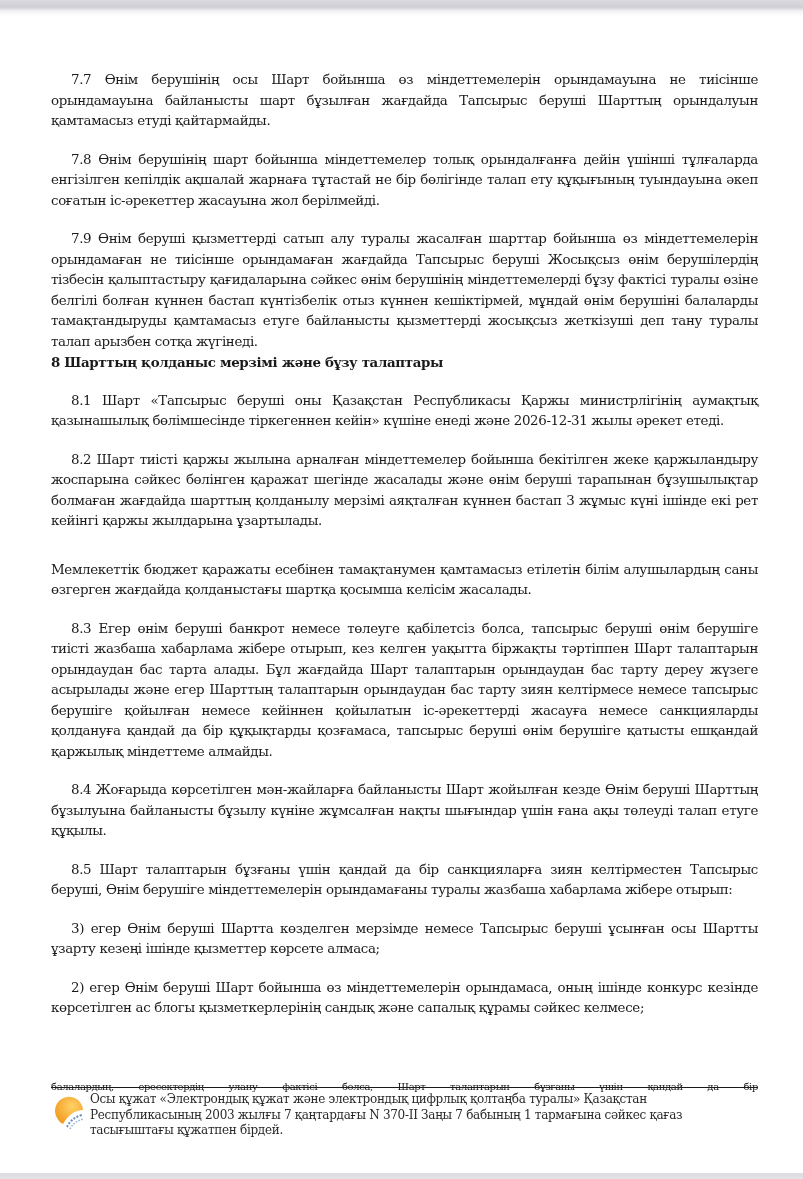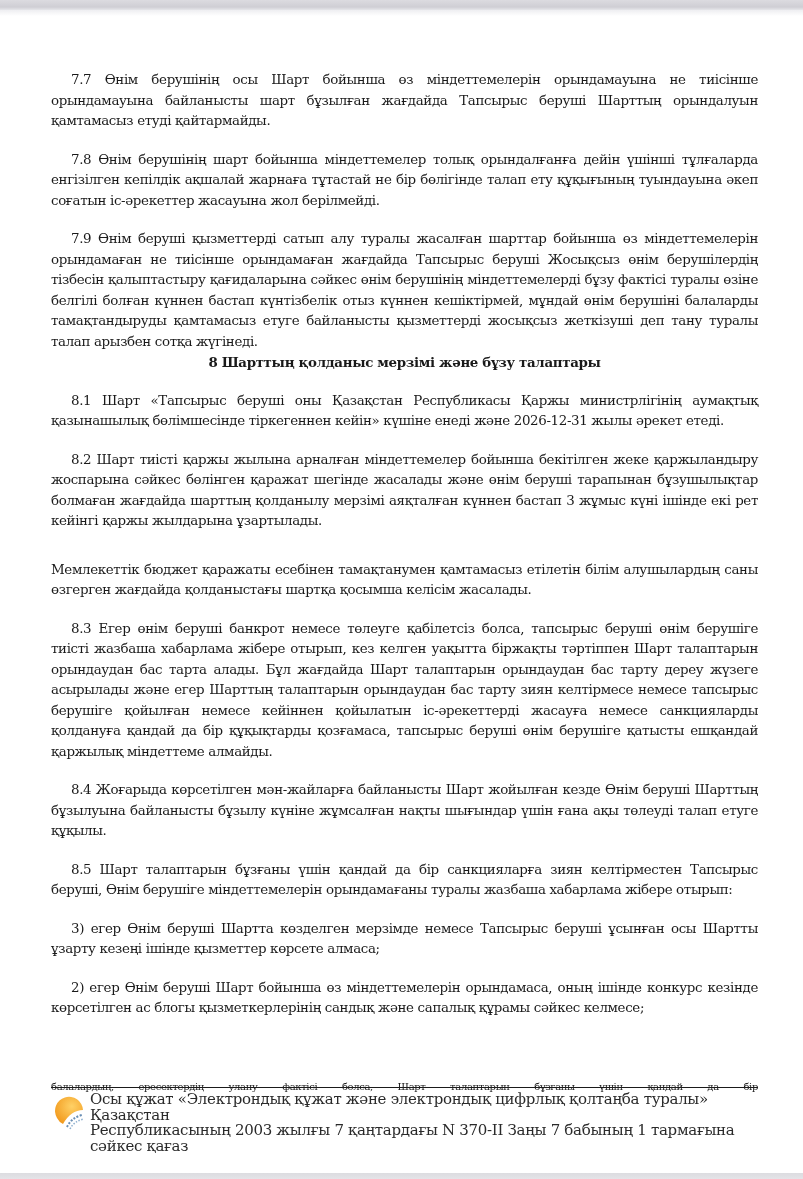--- a/index.html
+++ b/index.html
@@ -23,32 +23,32 @@
   }
   .page {
     position: absolute; left: 51px; top: 70px; width: 707px;
     font-size: 13.4px; line-height: 20.5px;
     letter-spacing: -0.35px;
   }
   .para { text-align: justify; text-indent: 20px; margin: 0; }
   .para.noindent { text-indent: 0; margin-top: 28px; }
   .gap { height: 18px; }
   .heading {
-    text-align: center; font-weight: bold; margin: 0;
+    font-weight: bold; margin: 0;
   }
   .strike { text-decoration: line-through; }
   .stamp {
     position: absolute; left: 53px; top: 1092px; width: 720px; height: 48px;
   }
   .stamp-logo {
     position: absolute; left: 0; top: 4px; width: 34px; height: 34px;
   }
   .stamp-text {
     position: absolute; left: 37px; top: 0;
-    font-size: 15px; line-height: 15.5px; color: #2a2a2a;
+    font-size: 12px; line-height: 15.5px; color: #2a2a2a;
     letter-spacing: -0.3px; background: rgba(255,255,255,0.85);
   }
   .clip-last {
     position: absolute; left: 51px; top: 1077px; width: 707px; height: 20px; overflow: hidden;
     font-size: 10px; line-height: 20.5px; letter-spacing: -0.35px; text-align: justify;
   }
 </style>
 </head>
 <body>
 
@@ -94,16 +94,17 @@
         </radialGradient>
       </defs>
       <path d="M4 22 A14 14 0 1 1 30 14 Q18 14 10 28 Q6 26 4 22 Z" fill="url(#sunG)"></path>
       <path d="M14 31 Q18 22 29 19" stroke="#6a8fb5" stroke-width="2" fill="none" stroke-dasharray="2 1.5"></path>
       <path d="M17 33 Q21 25 31 23" stroke="#8fb0cf" stroke-width="1.5" fill="none" stroke-dasharray="1.5 1.5"></path>
     </svg>
   </span>
   <div class="stamp-text">
     <div>Осы құжат «Электрондық құжат және электрондық цифрлық қолтаңба туралы» Қазақстан</div>
     <div>Республикасының 2003 жылғы 7 қаңтардағы N 370-II Заңы 7 бабының 1 тармағына сәйкес қағаз</div>
+    <div>тасығыштағы құжатпен бірдей.</div>
   </div>
 </div>
 
 <div class="bottombar"></div>
 
 </body></html>

